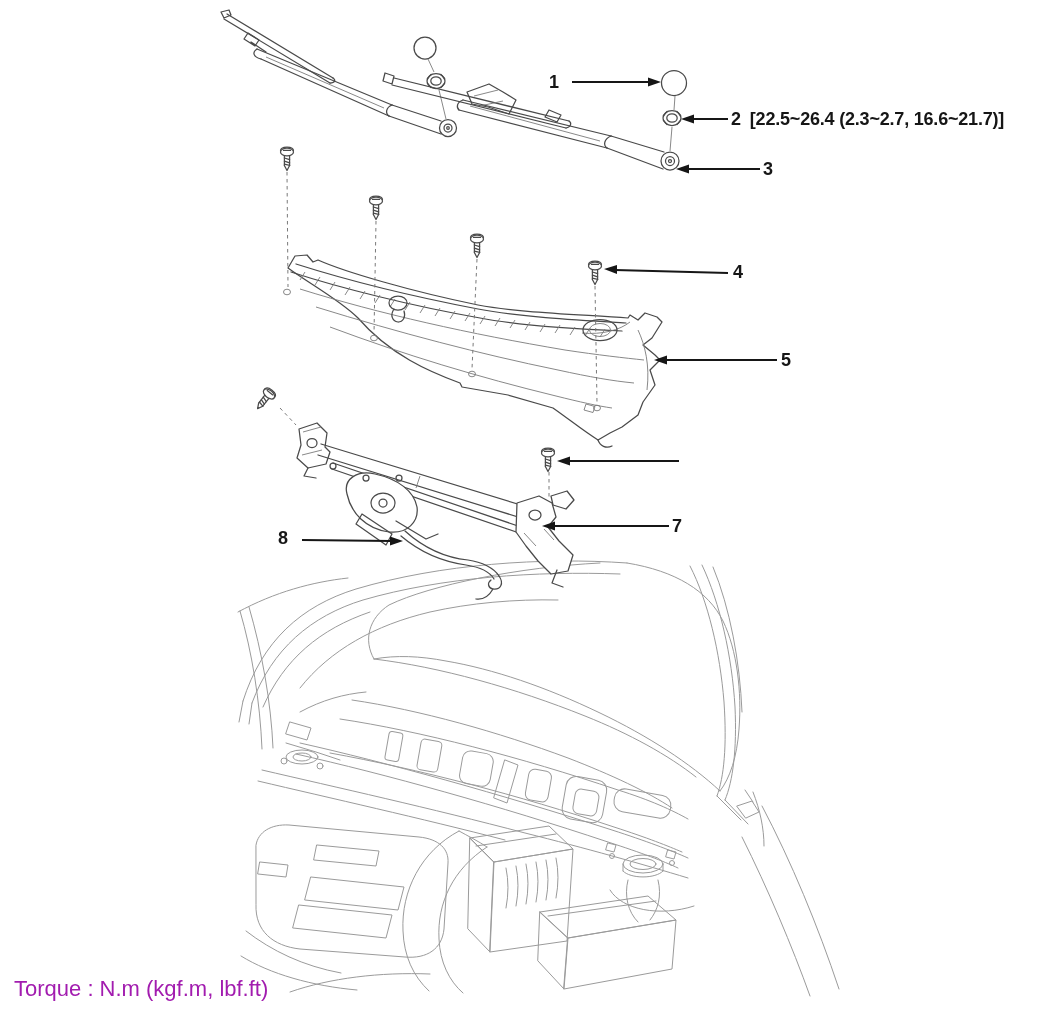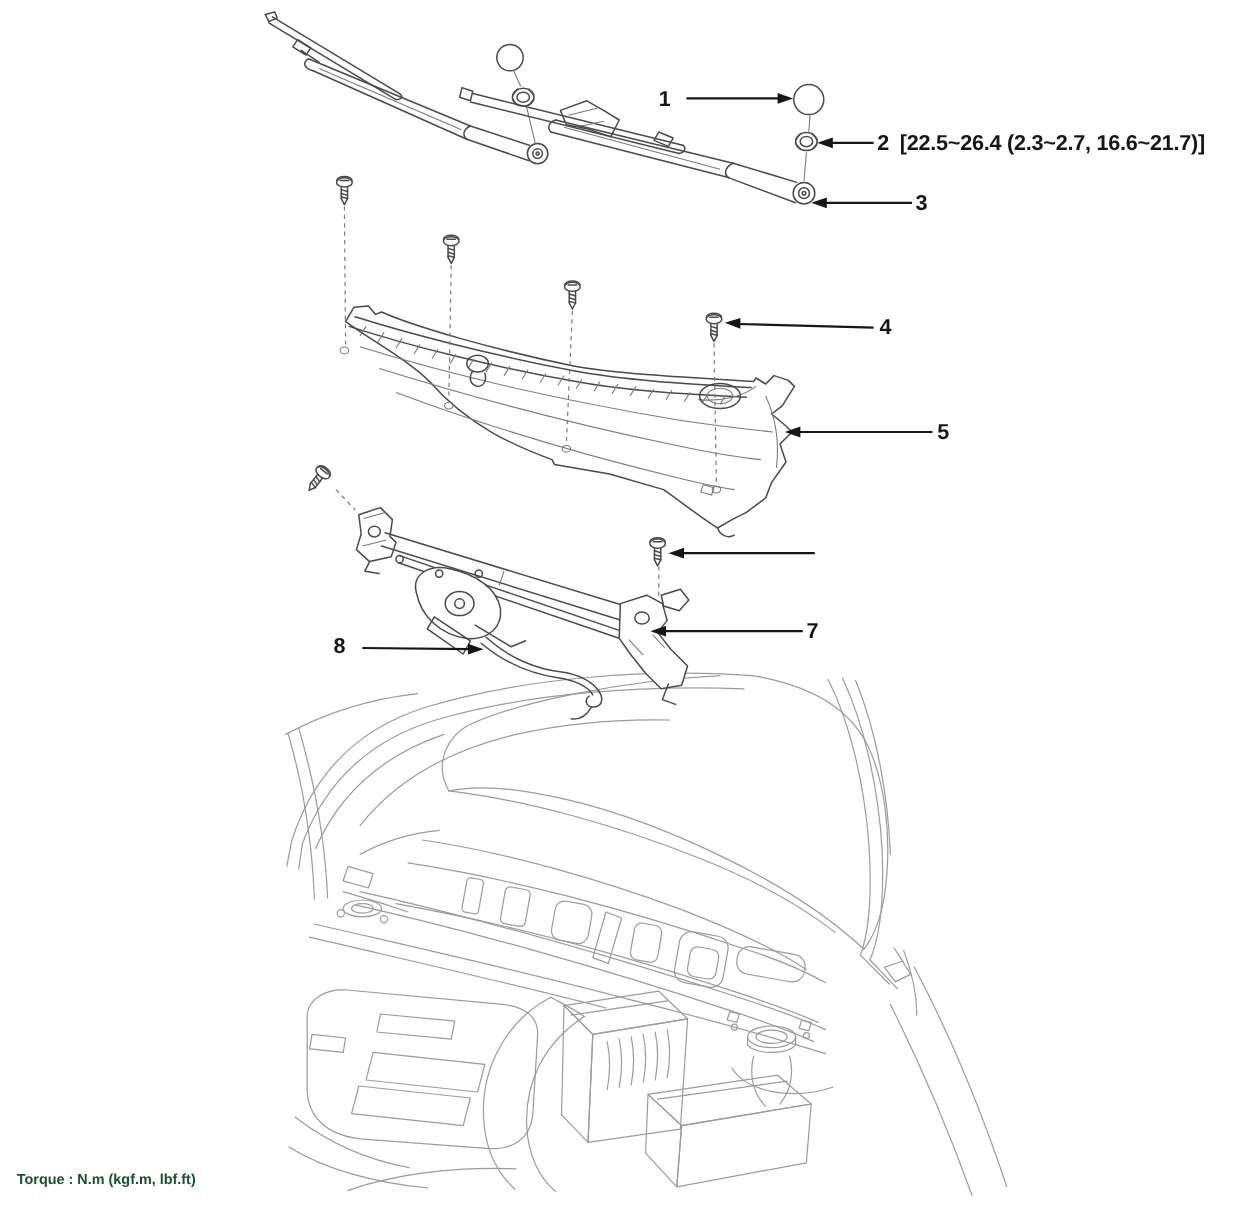--- a/index.html
+++ b/index.html
@@ -7,22 +7,22 @@
     position:relative;width:1050px;height:1015px;background:#fff;
     font-family:"Liberation Sans",sans-serif;overflow:hidden;
   }
   #art{position:absolute;left:0;top:0;}
   .callout{
     position:absolute;font-weight:bold;font-size:18px;line-height:20px;
     color:#161616;white-space:nowrap;letter-spacing:-0.2px;
   }
   .callout .spec{margin-left:9px;text-align:center;}
   .footer-note{
-    position:absolute;left:14px;top:976px;font-weight:bold;font-size:12px;
-    color:#14532d;white-space:nowrap;
+    position:absolute;left:14px;top:976px;font-weight:normal;font-size:22px;
+    color:#a21caf;white-space:nowrap;
   }
   .dark{stroke:#4a4a4a;fill:none;stroke-width:1.25;stroke-linecap:round;stroke-linejoin:round;}
   .darkf{stroke:#4a4a4a;fill:#fff;stroke-width:1.25;stroke-linejoin:round;}
   .lite{stroke:#9b9b9b;fill:none;stroke-width:1;stroke-linecap:round;stroke-linejoin:round;}
   .dash{stroke:#7a7a7a;fill:none;stroke-width:1;stroke-dasharray:3.5 3.5;}
   .thin{stroke:#7a7a7a;fill:none;stroke-width:0.9;}
   .lead{stroke:#161616;fill:none;stroke-width:1.8;}
   .ah{fill:#161616;stroke:none;}
 </style>
 </head>

